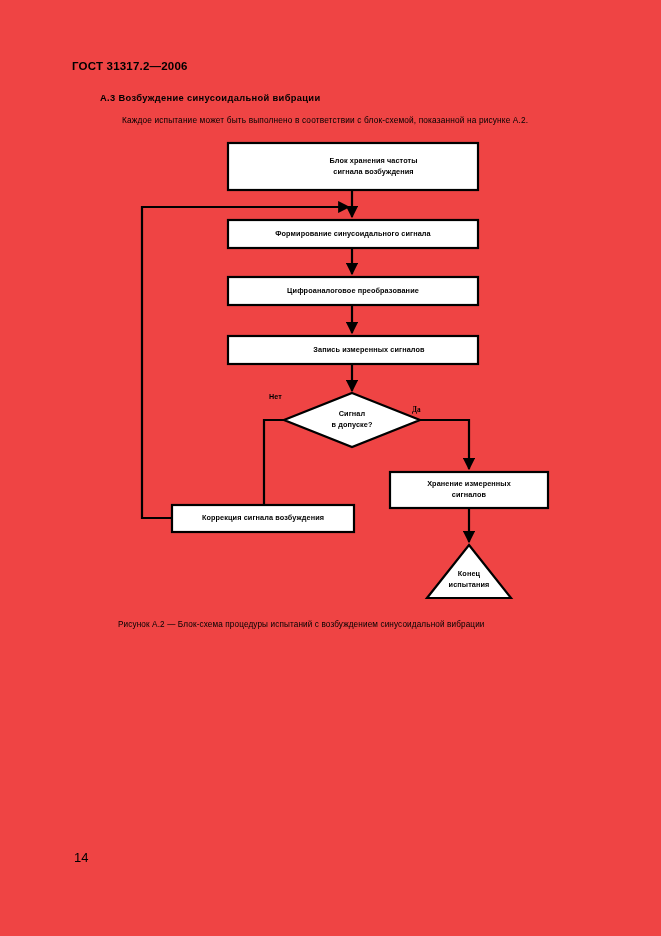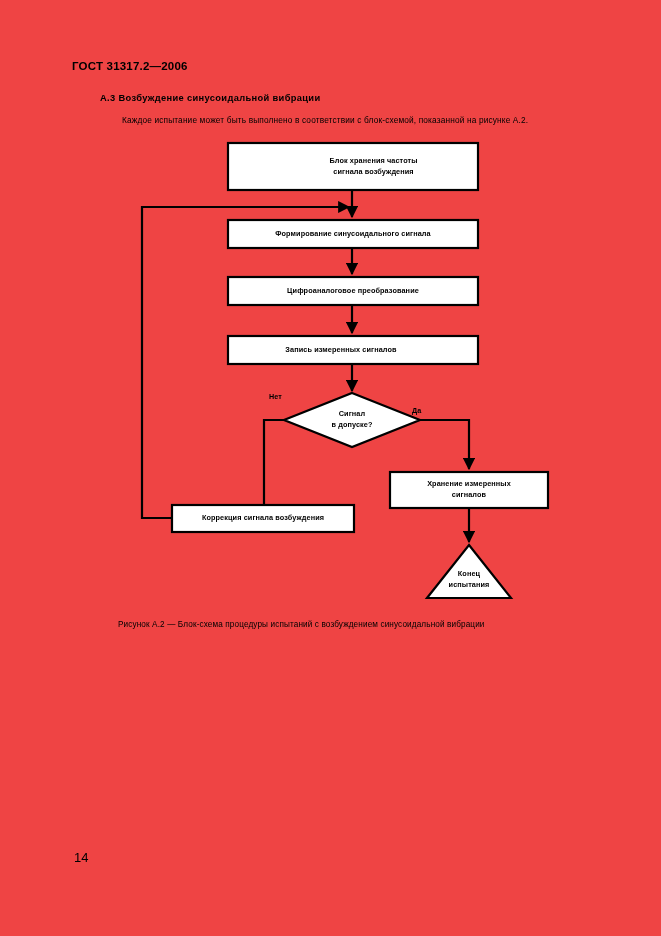--- a/index.html
+++ b/index.html
@@ -148,21 +148,21 @@
   </div>
 
   <div class="node-label" style="left:228px; top:220px; width:250px; height:28px;">
     <span>Формирование синусоидального сигнала</span>
   </div>
 
   <div class="node-label" style="left:228px; top:277px; width:250px; height:28px;">
     <span>Цифроаналоговое преобразование</span>
   </div>
 
-  <div class="node-label" style="left:216px; top:336px; width:250px; height:28px;">
+  <div class="node-label" style="left:244px; top:336px; width:250px; height:28px;">
     <span>Запись измеренных сигналов</span>
   </div>
 
   <div class="node-label" style="left:294px; top:399px; width:116px; height:42px;">
     <span>Сигнал<br>в допуске?</span>
   </div>
 
   <div class="node-label" style="left:390px; top:472px; width:158px; height:36px;">
     <span>Хранение измеренных<br>сигналов</span>
   </div>
@@ -170,19 +170,19 @@
   <div class="node-label" style="left:172px; top:505px; width:182px; height:27px;">
     <span>Коррекция сигнала возбуждения</span>
   </div>
 
   <div class="node-label" style="left:437px; top:566px; width:64px; height:28px;">
     <span>Конец<br>испытания</span>
   </div>
 
   <div class="edge-label" style="left:269px; top:392px;">Нет</div>
 
-  <div class="edge-label" style="left:412px; top:406px;">Да</div>
+  <div class="edge-label" style="left:412px; top:406px;font-family:Liberation Serif, serif;">Да</div>
 
   <div class="figure-caption">Рисунок А.2 —  Блок-схема процедуры испытаний с возбуждением синусоидальной вибрации</div>
 
   <div class="page-number">14</div>
 
 </div>
 
 </body></html>

